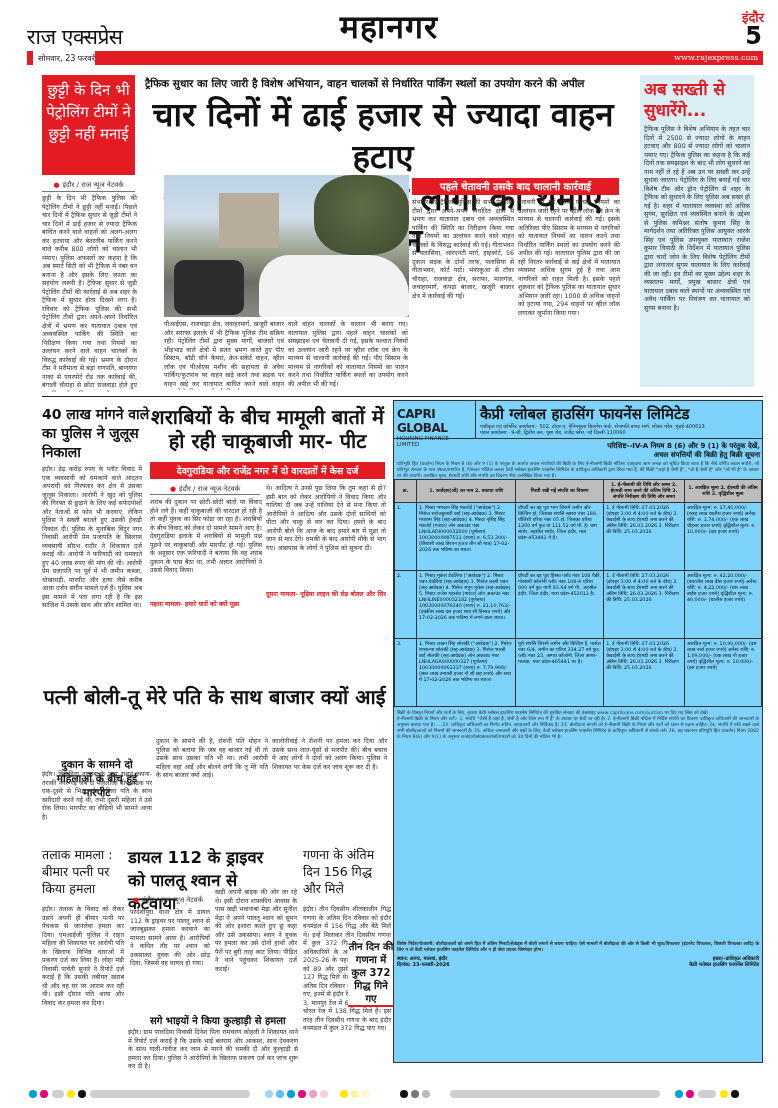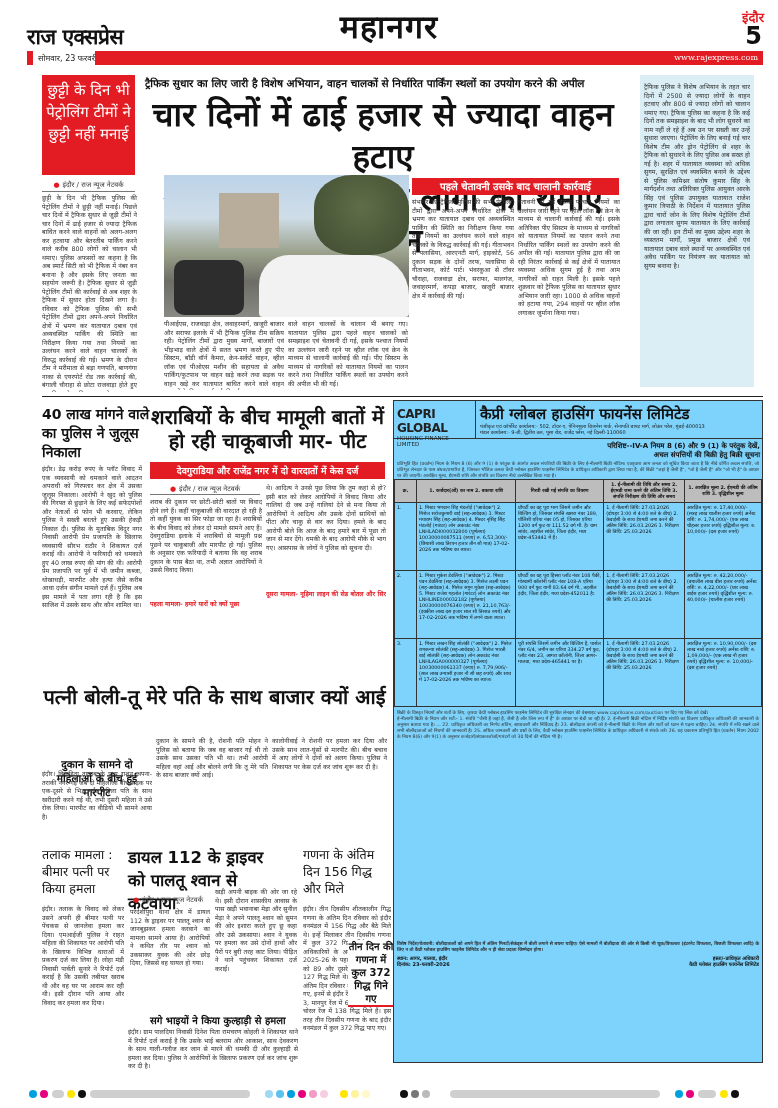--- a/index.html
+++ b/index.html
@@ -1,19 +1,19 @@
 <!DOCTYPE html>
 <html><head>
 <meta charset="utf-8">
 <style>
   * { box-sizing: border-box; margin: 0; padding: 0; }
   body { width: 778px; height: 1108px; background: #fff; font-family: "DejaVu Sans", sans-serif; color: #111; position: relative; overflow: hidden; }
   .abs { position: absolute; }
   
-  .brand { left: 27px; top: 22px; font-family: "DejaVu Serif", serif; font-weight: bold; font-size: 21px; letter-spacing: -0.5px; color: #111; }
+  .brand { left: 27px; top: 22px; font-family: "DejaVu Serif", serif; font-weight: normal; font-size: 21px; letter-spacing: -0.5px; color: #111; }
   .section-title { left: 0; width: 778px; top: 4px; text-align: center; font-weight: bold; font-size: 32px; color: #111; letter-spacing: 1px; }
   .city { right: 14px; top: 8px; color: #e31b23; font-size: 13px; font-weight: bold; }
   .pageno { right: 16px; top: 22px; font-size: 24px; font-weight: bold; color: #111; }
   .redbar { left: 95px; top: 51px; width: 668px; height: 14px; background: #e31b23; }
   .redbar-small { left: 27px; top: 51px; width: 6px; height: 14px; background: #e31b23; }
   .date { left: 38px; top: 52px; font-size: 8px; color: #222; }
   .url { right: 20px; top: 53px; font-size: 8px; color: #fff; font-family: "DejaVu Serif", serif; }
   
   .redbox { left: 42px; top: 75px; width: 93px; height: 100px; background: #e31b23; color: #fff; font-weight: normal; font-size: 15px; line-height: 22px; text-align: center; padding: 4px 2px; }
   .byline { font-size: 7px; color: #333; text-align: center; }
@@ -90,20 +90,21 @@
   <div class="car"></div>
   <div class="bike"></div>
 </div>
 <div class="abs col-text" style="left:164px;top:320px;width:120px;height:70px;">पीआईएस, राजवाड़ा क्षेत्र, जवाहरमार्ग, खजूरी बाजार और सराफा इलाके में भी ट्रैफिक पुलिस टीम सक्रिय रही। पेट्रोलिंग टीमों द्वारा मुख्य मार्गों, बाजारों एवं भीड़भाड़ वाले क्षेत्रों में सतत भ्रमण करते हुए पीए सिस्टम, बॉडी वॉर्न कैमरा, क्रेन-सर्कर्ट वाहन, व्हील लॉक एवं पीओएस मशीन की सहायता से अवैध पार्किंग/फुटपाथ पर वाहन खड़े करने तथा सड़क पर वाहन खड़े कर यातायात बाधित करने वाले वाहन चालकों के विरुद्ध कार्रवाई की गई।</div>
 <div class="abs col-text" style="left:288px;top:320px;width:120px;height:70px;">वाले वाहन चालकों के चालान भी बनाए गए। यातायात पुलिस द्वारा पहले वाहन चालकों को समझाइश एवं चेतावनी दी गई, इसके पश्चात नियमों का उल्लंघन जारी रहने पर व्हील लॉक एवं क्रेन के माध्यम से चालानी कार्रवाई की गई। पीए सिस्टम के माध्यम से नागरिकों को यातायात नियमों का पालन करने तथा निर्धारित पार्किंग स्थलों का उपयोग करने की अपील भी की गई।</div>
 <div class="abs subhead-red">पहले चेतावनी उसके बाद चालानी कार्रवाई</div>
 <div class="abs col-text" style="left:412px;top:198px;width:102px;height:192px;">संभागर को ट्रैफिक पुलिस की सभी पेट्रोलिंग टीमों द्वारा अपने-अपने निर्धारित क्षेत्रों में भ्रमण कर यातायात दबाव एवं अव्यवस्थित पार्किंग की स्थिति का निरीक्षण किया गया तथा नियमों का उल्लंघन करने वाले वाहन चालकों के विरुद्ध कार्रवाई की गई। गीताभवन से पलासिया, आरएनटी मार्ग, हाइकोर्ट, 56 दुकान सड़क के दोनों तरफ, पलासिया से गीताभवन, कोर्ट पार्ट। भंवरकुआ से टॉवर चौराहा, राजवाड़ा क्षेत्र, सराफा, मालगंज, जवाहरमार्ग, कपड़ा बाजार, खजूरी बाजार क्षेत्र में कार्रवाई की गई।</div>
 <div class="abs col-text" style="left:518px;top:198px;width:102px;height:192px;">वेतावनी दी गई इसके पश्चात नियमों का उल्लंघन जारी रहने पर व्हील लॉक एवं क्रेन के माध्यम से चालानी कार्रवाई की गई। इसके अतिरिक्त पीए सिस्टम के माध्यम से नागरिकों को यातायात नियमों का पालन करने तथा निर्धारित पार्किंग स्थलों का उपयोग करने की अपील की गई। यातायात पुलिस द्वारा की जा रही निरंतर कार्रवाई से कई क्षेत्रों में यातायात व्यवस्था अधिक सुगम हुई है तथा आम नागरिकों को राहत मिली है। इसके पहले शुक्रवार को ट्रैफिक पुलिस का यातायात सुधार अभियान जारी रहा। 1000 से अधिक वाहनों को हटाया गया, 294 वाहनों पर व्हील लॉक लगाकर जुर्माना किया गया।</div>
 
 <div class="abs sidebox">
+  <h3>अब सख्ती से सुधारेंगे...</h3>
   <div class="col-text" style="height:262px;margin-top:4px;">ट्रैफिक पुलिस ने विशेष अभियान के तहत चार दिनों में 2500 से ज्यादा लोगों के वाहन हटवाए और 800 से ज्यादा लोगों को चालान थमाए गए। ट्रैफिक पुलिस का कहना है कि कई दिनों तक समझाइश के बाद भी लोग सुधरने का नाम नहीं ले रहे हैं अब उन पर सख्ती कर उन्हें सुधारा जाएगा। पेट्रोलिंग के लिए बनाई गई चार विशेष टीम और ड्रोन पेट्रोलिंग से शहर के ट्रैफिक को सुधारने के लिए पुलिस अब सख्त हो गई है। शहर में यातायात व्यवस्था को अधिक सुगम, सुरक्षित एवं व्यवस्थित बनाने के उद्देश्य से पुलिस कमिश्नर संतोष कुमार सिंह के मार्गदर्शन तथा अतिरिक्त पुलिस आयुक्त आरके सिंह एवं पुलिस उपायुक्त यातायात राजेश कुमार त्रिपाठी के निर्देशन में यातायात पुलिस द्वारा चारों जोन के लिए विशेष पेट्रोलिंग टीमों द्वारा लगातार सुगम यातायात के लिए कार्रवाई की जा रही। इन टीमों का मुख्य उद्देश्य शहर के व्यस्ततम मार्गों, प्रमुख बाजार क्षेत्रों एवं यातायात दबाव वाले स्थानों पर अव्यवस्थित एवं अवैध पार्किंग पर नियंत्रण कर यातायात को सुगम बनाना है।</div>
 </div>
 
 <div class="abs rule" style="left:42px;top:396px;width:721px;background:#222;"></div>
 
 <div class="abs h2-left">40 लाख मांगने वाले का पुलिस ने जुलूस निकाला</div>
 <div class="abs col-text" style="left:42px;top:465px;width:100px;height:215px;">इंदौर। डेढ़ करोड़ रुपए के प्लॉट विवाद में एक व्यवसायी को धमकाने वाले आदतन अपराधी को गिरफ्तार कर क्षेत्र में उसका जुलूस निकाला। आरोपी ने खुद को पुलिस की गिरफ्त से छुड़ाने के लिए कई सफेदपोशों और नेताओं से फोन भी करवाए, लेकिन पुलिस ने सख्ती बरतते हुए उसकी हेकड़ी निकाल दी। पुलिस के मुताबिक विदुर नगर निवासी आरोपी प्रेम प्रजापति के खिलाफ व्यवसायी सौरभ राठौर ने शिकायत दर्ज कराई थी। आरोपी ने फरियादी को धमकाते हुए 40 लाख रुपए की मांग की थी। आरोपी प्रेम प्रजापति पर पूर्व में भी जमीन कब्जा, धोखाधड़ी, मारपीट और हत्या जैसे करीब आधा दर्जन संगीन मामले दर्ज हैं। पुलिस अब इस मामले में पता लगा रही है कि इस साजिश में उसके साथ और कौन शामिल था।</div>
 
 <div class="abs h2-main">शराबियों के बीच मामूली बातों में हो रही चाकूबाजी मार- पीट</div>
 <div class="abs red-strip">देवगुराडिया और राजेंद्र नगर में दो वारदातों में केस दर्ज</div>

